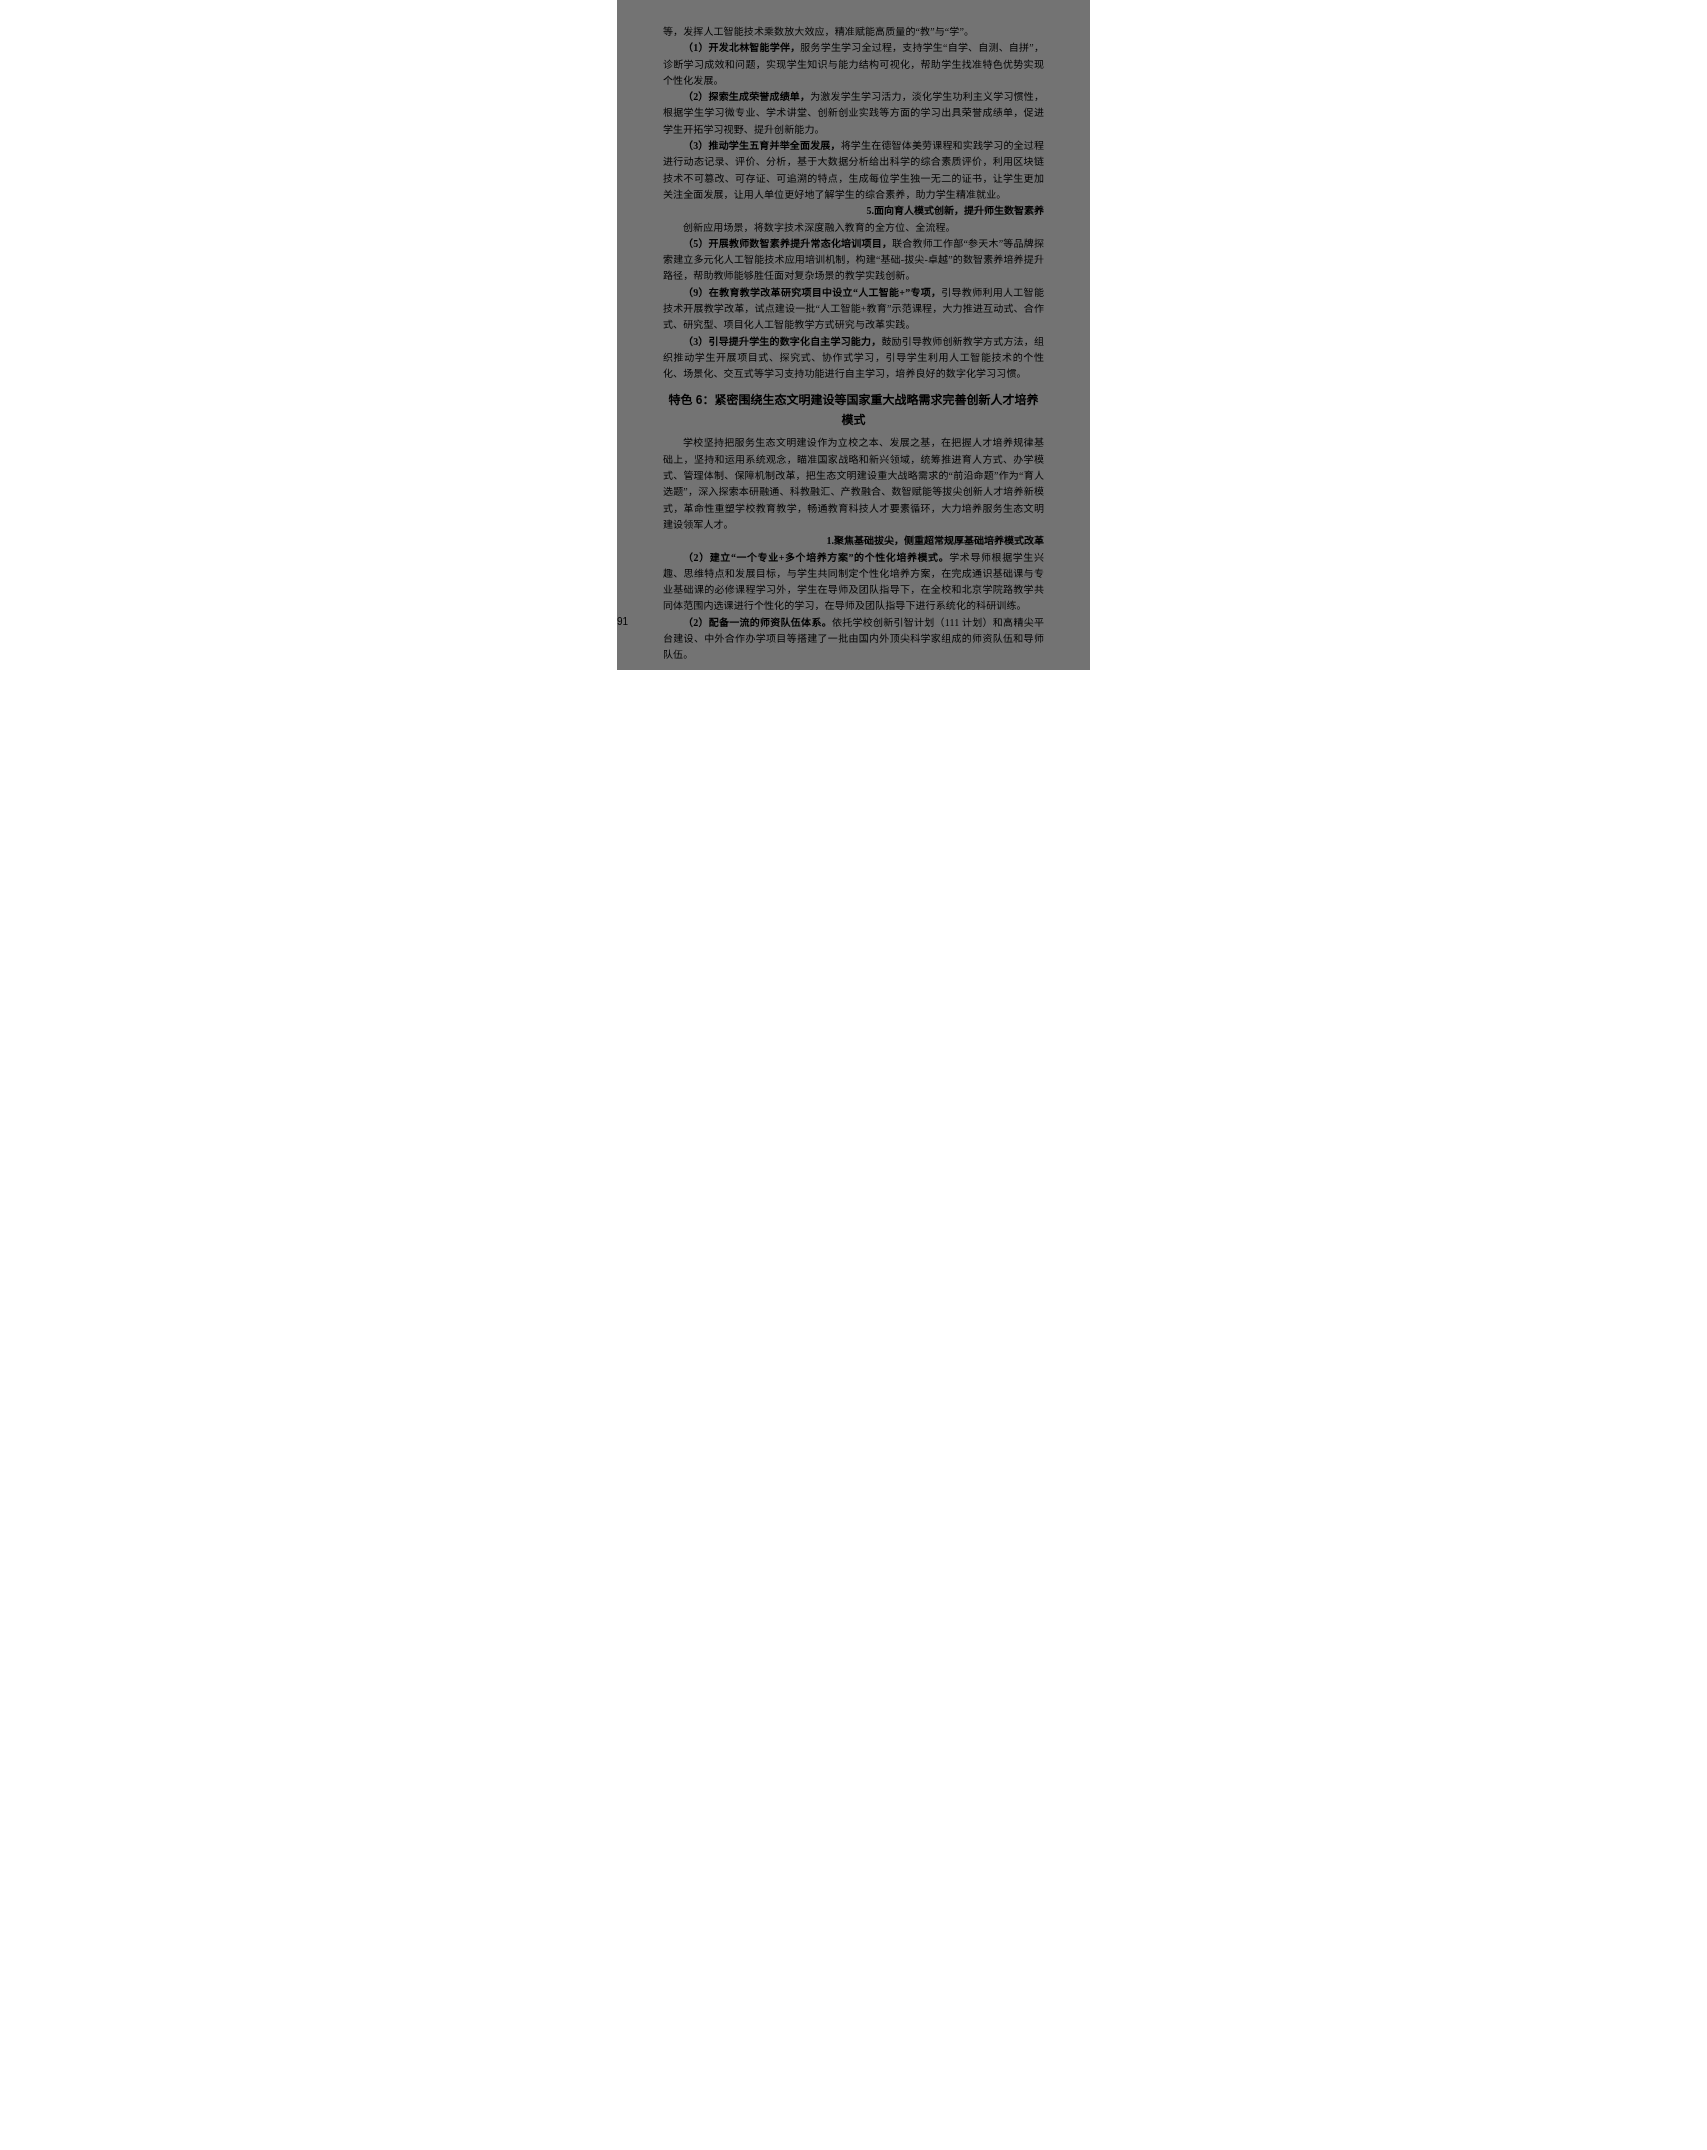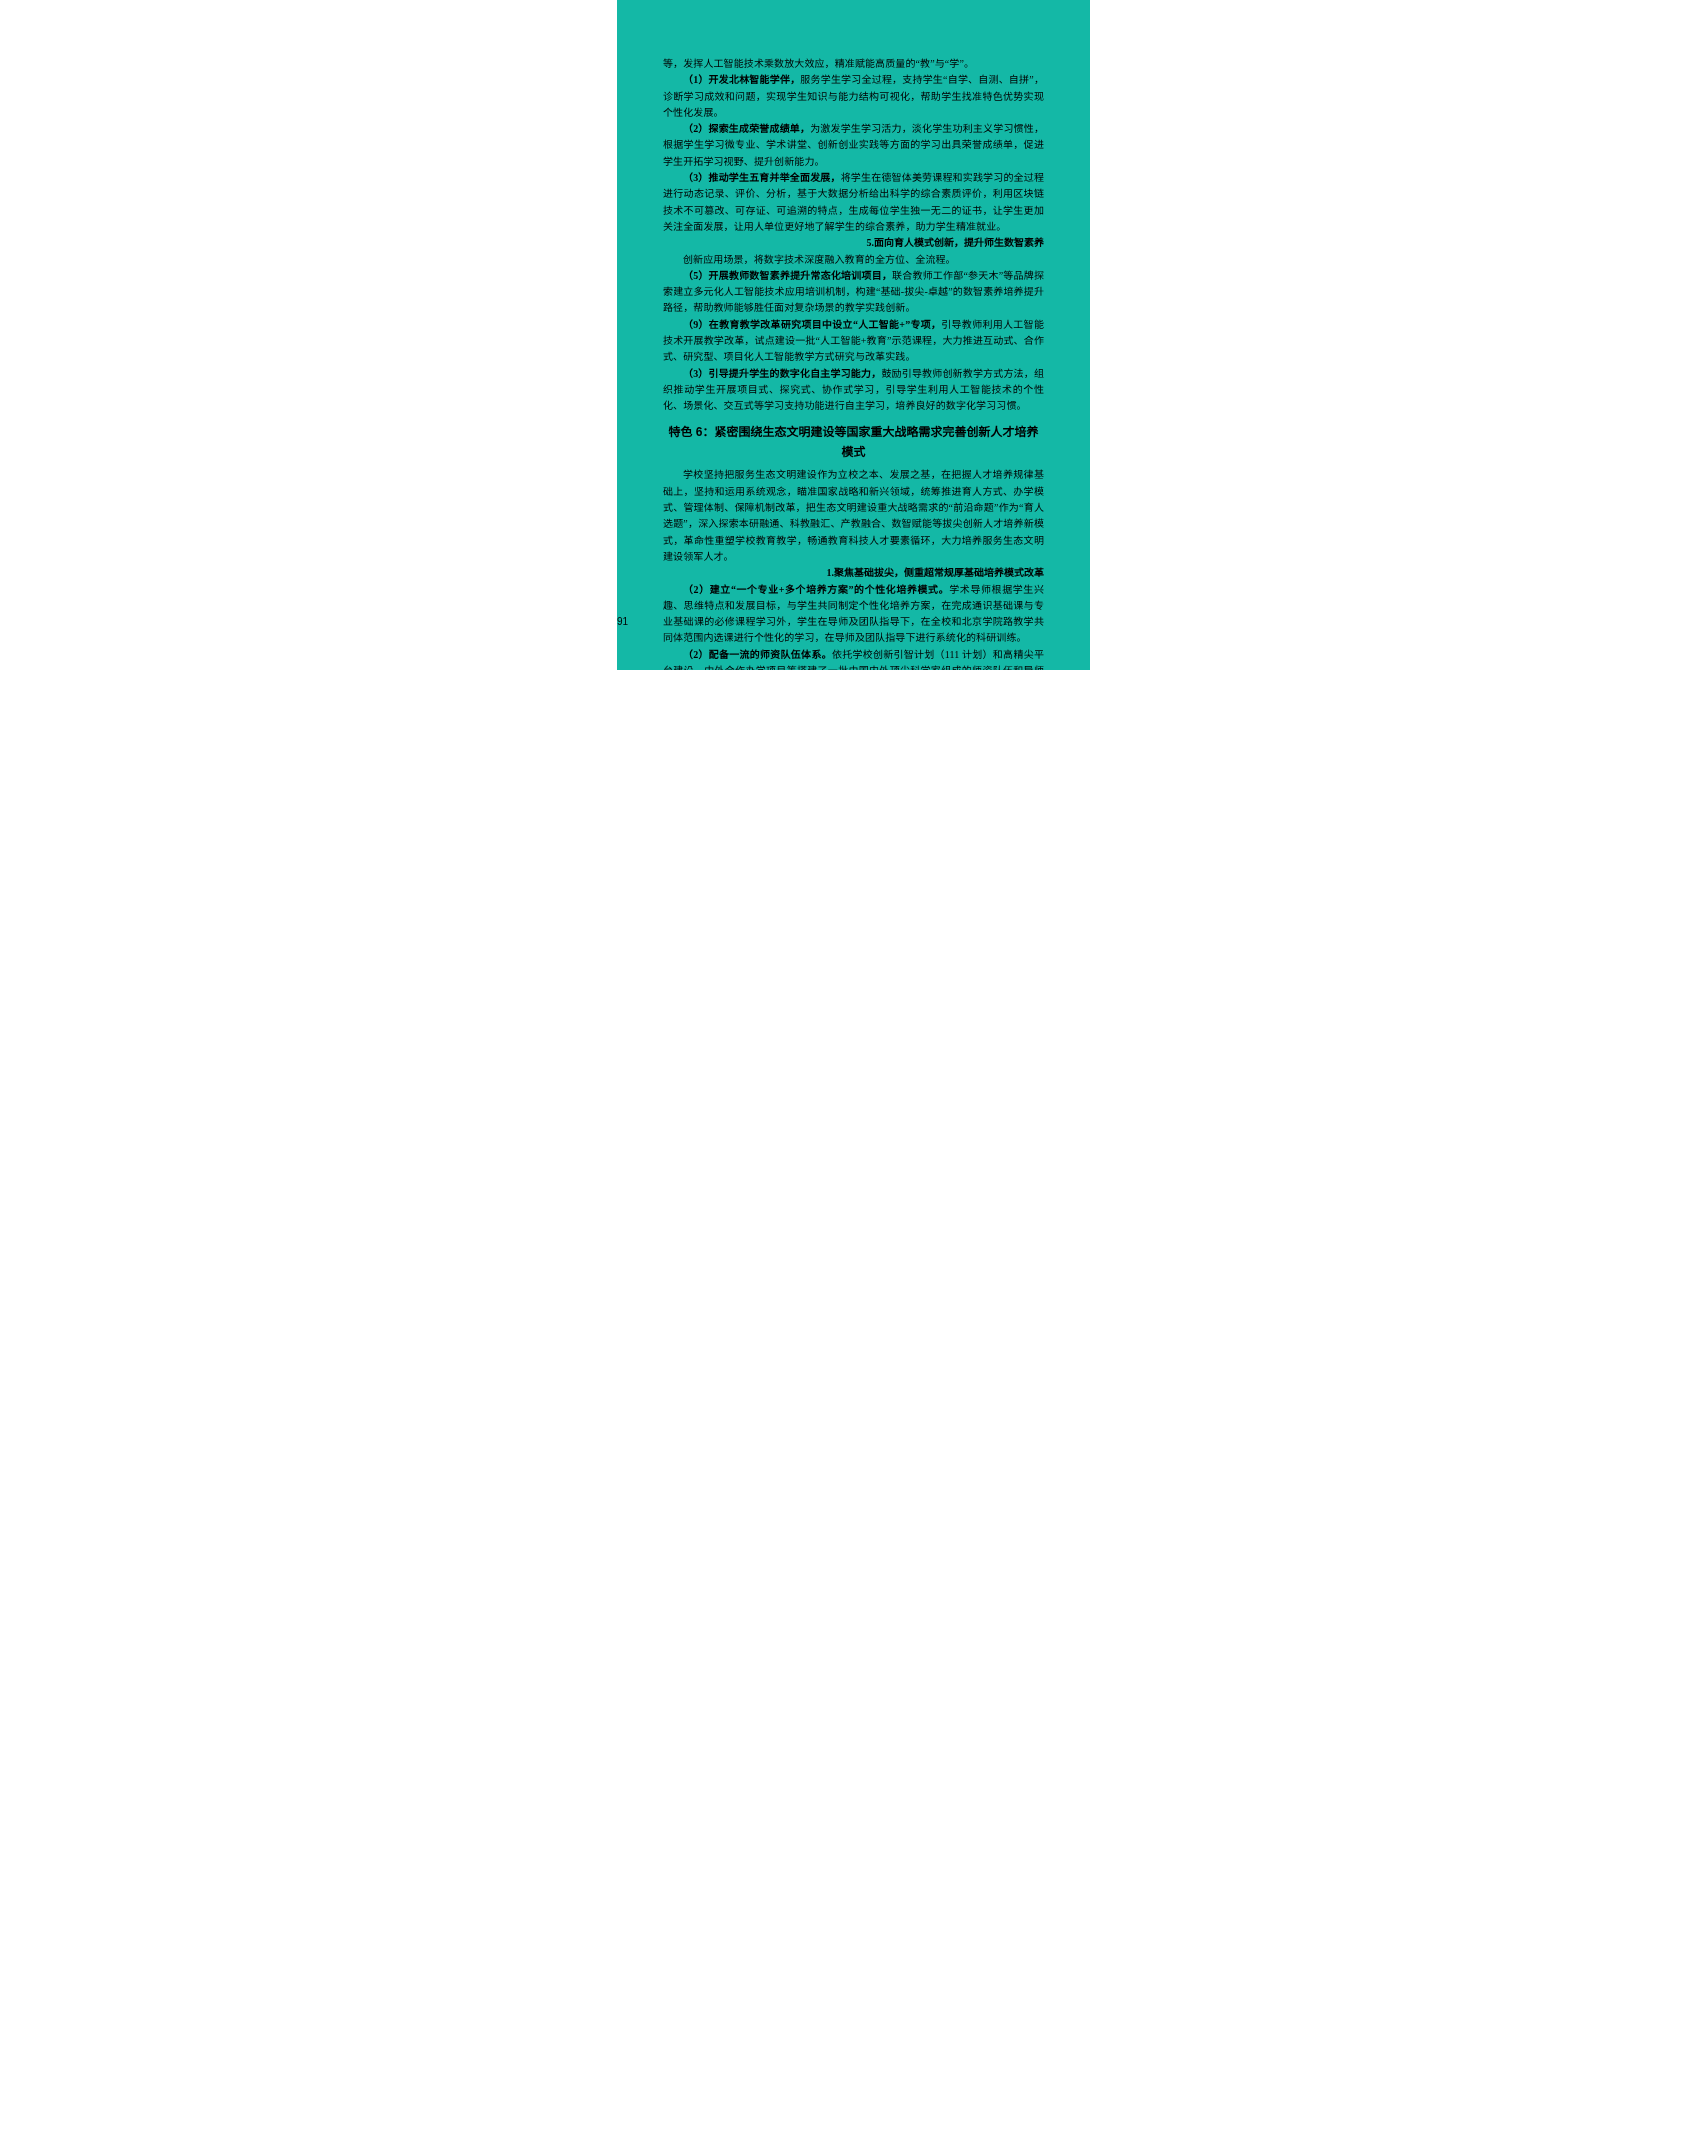--- a/index.html
+++ b/index.html
@@ -5,24 +5,24 @@
   html, body {
     margin: 0;
     padding: 0;
     background: #ffffff;
   }
   .page {
     position: relative;
     width: 473px;
     height: 670px;
     margin: 0 auto;
-    background: #14b8a6;
+    background: #737373;
     color: #000000;
     box-sizing: border-box;
-    padding: 56px 46px 0 46px;
+    padding: 24px 46px 0 46px;
     overflow: hidden;
     font-family: "Liberation Serif", "DejaVu Serif", serif;
   }
   .content p.para {
     margin: 0;
     font-size: 10px;
     line-height: 16.3px;
     text-align: justify;
     text-justify: inter-character;
     letter-spacing: 0.1px;

